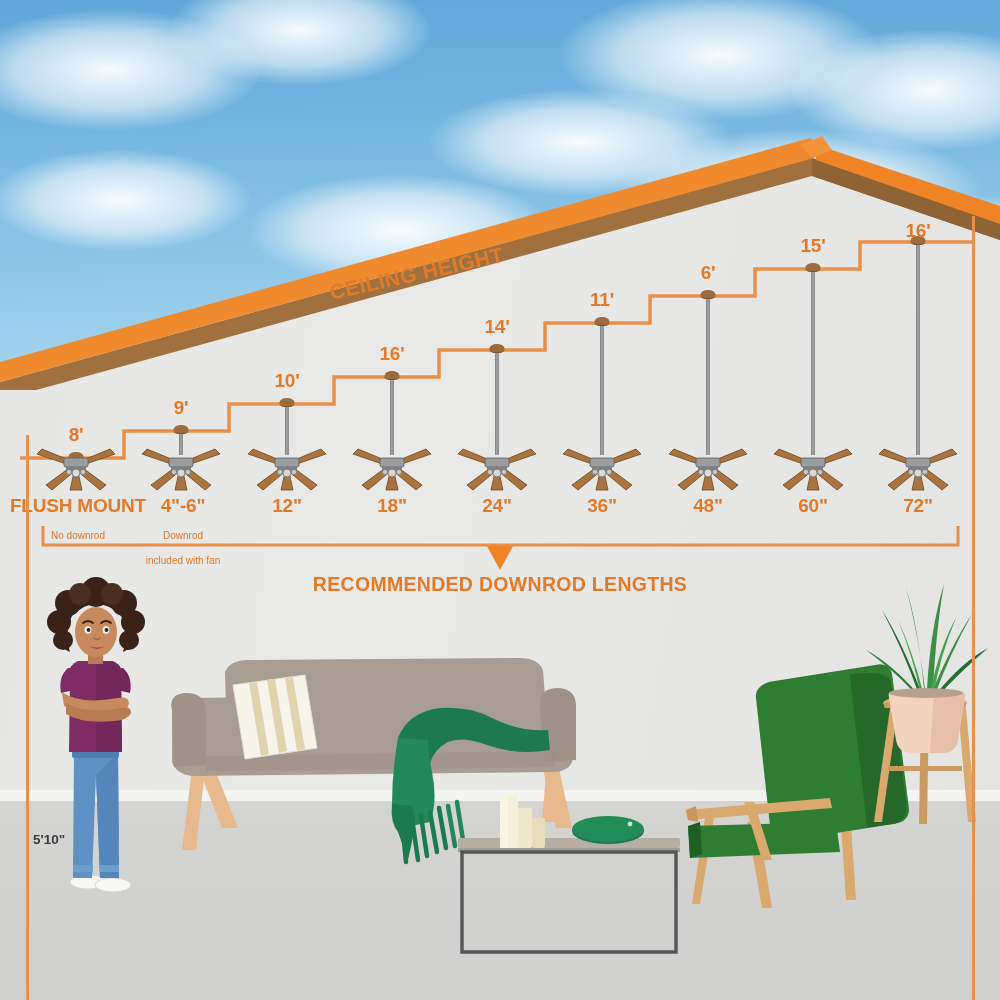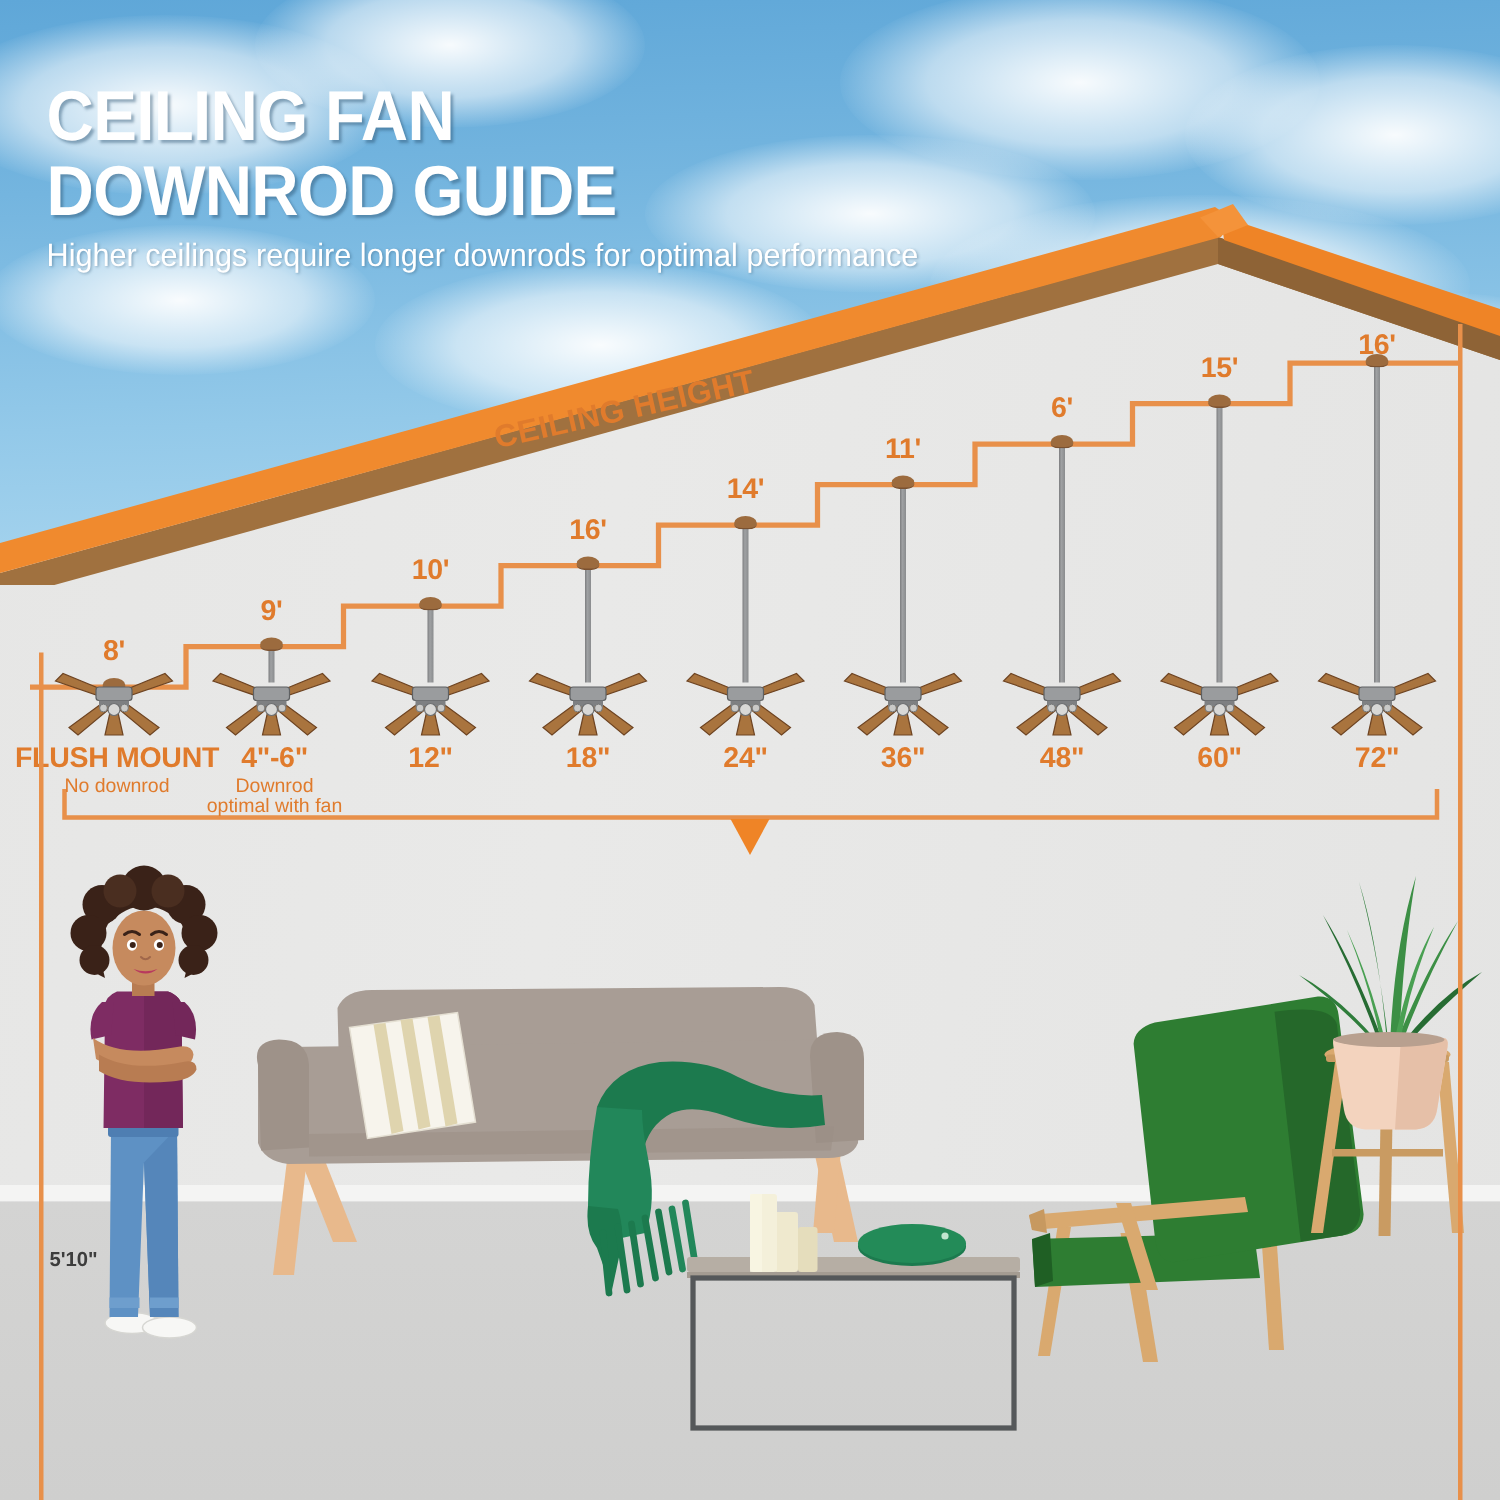--- a/index.html
+++ b/index.html
@@ -75,21 +75,21 @@
     position: absolute; z-index: 19; width: 15px; height: 9px; transform: translateX(-50%);
     background: #9C6B3E; border-radius: 50% 50% 35% 35%; border-bottom: 1px solid #7A5130;
   }
 
   
   .dr-label {
     position: absolute; z-index: 22; transform: translateX(-50%);
     text-align: center; white-space: nowrap; color: #E07B2C;
   }
   .dr-main { font-size: 19px; font-weight: 700; letter-spacing: -0.2px; }
-  .dr-sub  { font-size: 13px; font-weight: 400; line-height: 13px; }
+  .dr-sub  { font-size: 10px; font-weight: 400; line-height: 13px; margin-top: 12px; }
 
   
   .bracket { position: absolute; left: 0; top: 500px; width: 1000px; height: 110px; z-index: 21; }
   .rec-text {
     position: absolute; left: 500px; top: 573px; z-index: 22; transform: translateX(-50%);
     color: #E07B2C; font-weight: 700; font-size: 19.5px; letter-spacing: .3px; white-space: nowrap;
   }
 
   
   .frame-l { position: absolute; left: 26px; top: 435px; width: 3px; height: 565px; background: #E8904A; z-index: 28; }
@@ -300,21 +300,21 @@
         </g>
       </svg></div>
 
   <div class="dr-label" style="left:78px; top:495px;">
     <div class="dr-main">FLUSH MOUNT</div>
     <div class="dr-sub">No downrod</div>
   </div>
   <div class="dr-label" style="left:183px; top:495px;">
     <div class="dr-main">4"-6"</div>
     <div class="dr-sub">Downrod</div>
-    <div class="dr-sub">optimal with fan</div>
+    <div class="dr-sub">included with fan</div>
   </div>
   <div class="dr-label" style="left:287px; top:495px;">
     <div class="dr-main">12"</div>
   </div>
   <div class="dr-label" style="left:392px; top:495px;">
     <div class="dr-main">18"</div>
   </div>
   <div class="dr-label" style="left:497px; top:495px;">
     <div class="dr-main">24"</div>
   </div>
@@ -330,20 +330,21 @@
   <div class="dr-label" style="left:918px; top:495px;">
     <div class="dr-main">72"</div>
   </div>
 
   <div class="bracket">
     <svg width="1000" height="110" viewBox="0 0 1000 110">
       <polyline fill="none" stroke="#E8904A" stroke-width="3" points="43,26 43,45 958,45 958,26"></polyline>
       <polygon points="487,46 513,46 500,70" fill="#EF8426"></polygon>
     </svg>
   </div>
+  <div class="rec-text">RECOMMENDED DOWNROD LENGTHS</div>
 
   <div class="scene">
     <svg width="1000" height="440" viewBox="0 0 1000 440">
 
       <g>
 
         <ellipse cx="88" cy="322" rx="18" ry="7" fill="#F7F7F5" stroke="#D6D6D2" stroke-width="1"></ellipse>
         <ellipse cx="113" cy="325" rx="18" ry="7" fill="#F7F7F5" stroke="#D6D6D2" stroke-width="1"></ellipse>
 
         <path d="M74 192 L73 318 L92 318 L96 215 L100 318 L119 318 L118 192 Z" fill="#5E91C4"></path>
@@ -478,22 +479,17 @@
 
         <path d="M890 132 L962 132 Q966 132 965 138 L958 180 Q956 192 944 193 L910 193 Q898 192 896 180 L889 138 Q888 132 890 132 Z" fill="#F3D3BE"></path>
         <path d="M934 132 L962 132 Q966 132 965 138 L958 180 Q956 192 944 193 L930 193 Z" fill="#E6C0A8"></path>
         <ellipse cx="926" cy="133" rx="37" ry="5" fill="#B8A08F"></ellipse>
       </g>
     </svg>
   </div>
 
   <div class="person-label">5'10"</div>
 
-  <div class="title-block">
-    <div class="title-line">CEILING FAN</div>
-    <div class="title-line">DOWNROD GUIDE</div>
-    <div class="subtitle">Higher ceilings require longer downrods for optimal performance</div>
-  </div>
 
   <div class="frame-l"></div>
   <div class="frame-r"></div>
 
 </div>
 
 </body></html>

